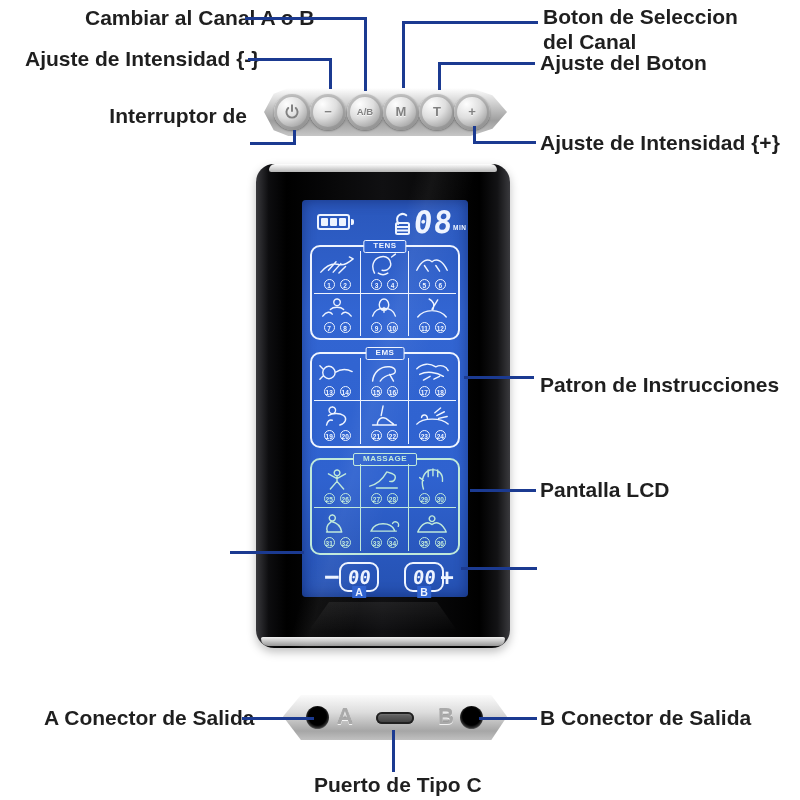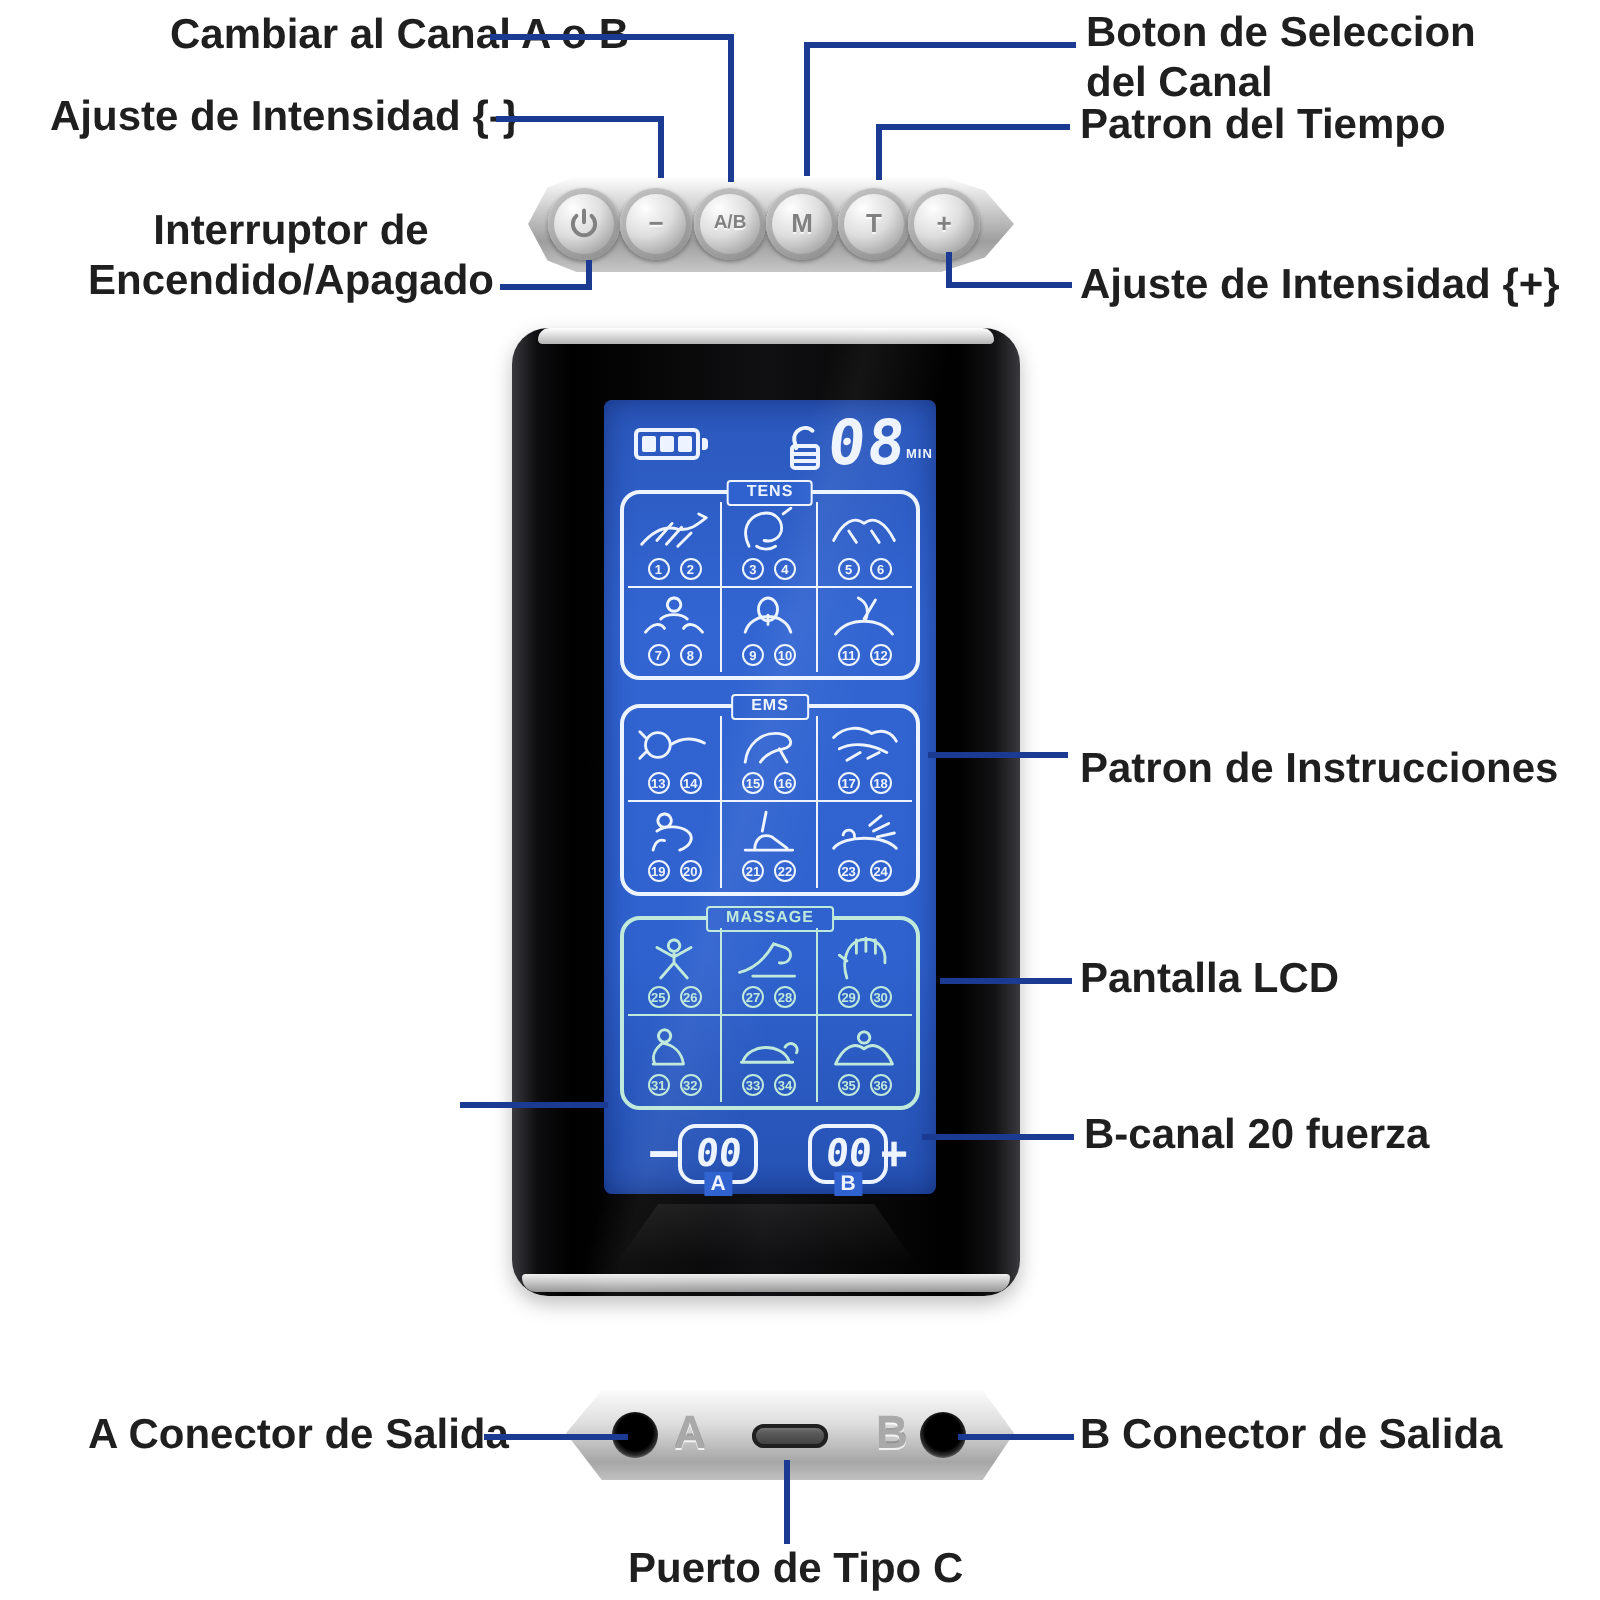--- a/index.html
+++ b/index.html
@@ -116,31 +116,29 @@
 </style>
 </head>
 <body>
 
 <div id="stage">
 
   <div class="lbl" id="lbl-channel-switch">Cambiar al Canal A o B</div>
   <div class="lbl" id="lbl-intensity-minus">Ajuste de Intensidad {-}</div>
   <div class="lbl" id="lbl-power">
     <div>Interruptor de</div>
-    <div>Encendido/Apagado</div>
   </div>
   <div class="lbl" id="lbl-mode-select">
     <div>Boton de Seleccion</div>
     <div>del Canal</div>
   </div>
-  <div class="lbl" id="lbl-time">Patron del Tiempo</div>
+  <div class="lbl" id="lbl-time">Ajuste del Boton</div>
   <div class="lbl" id="lbl-intensity-plus">Ajuste de Intensidad {+}</div>
   <div class="lbl" id="lbl-pattern">Patron de Instrucciones</div>
   <div class="lbl" id="lbl-lcd">Pantalla LCD</div>
-  <div class="lbl" id="lbl-b-channel">B-canal 20 fuerza</div>
   <div class="lbl" id="lbl-a-output">A Conector de Salida</div>
   <div class="lbl" id="lbl-b-output">B Conector de Salida</div>
   <div class="lbl" id="lbl-typec">Puerto de Tipo C</div>
 
   <div class="cline h" style="left:245px;top:17px;width:122px;"></div>
   <div class="cline v" style="left:364px;top:17px;height:74px;"></div>
   <div class="cline h" style="left:248px;top:58px;width:84px;"></div>
   <div class="cline v" style="left:329px;top:58px;height:31px;"></div>
   <div class="cline h" style="left:250px;top:142px;width:46px;"></div>
   <div class="cline v" style="left:293px;top:130px;height:15px;"></div>

